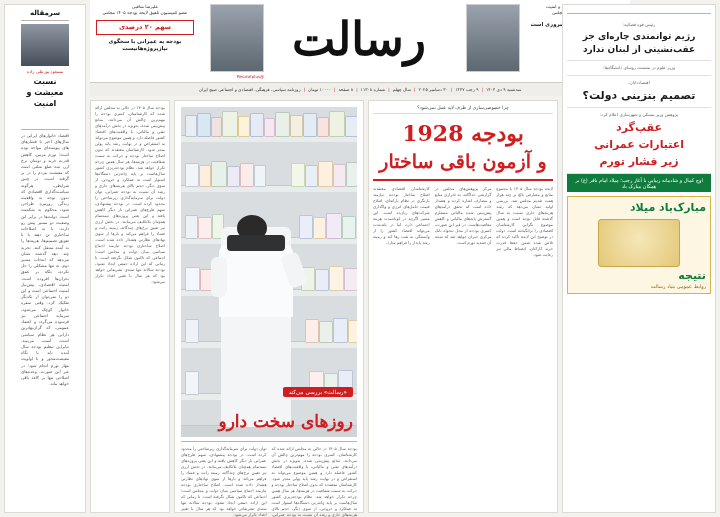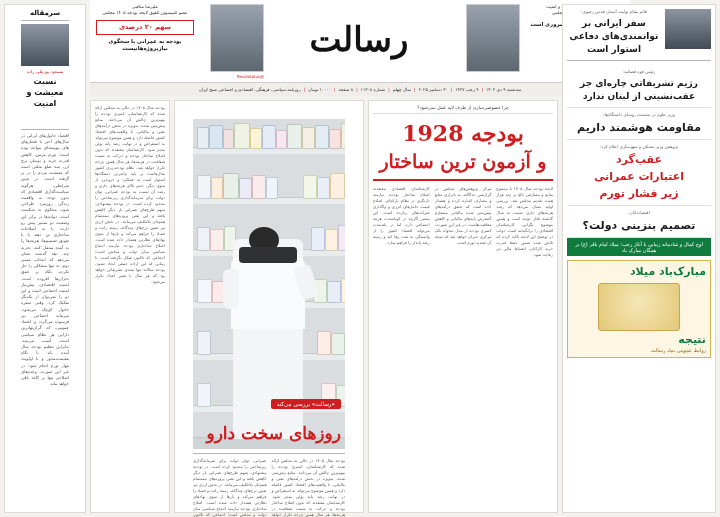--- a/index.html
+++ b/index.html
@@ -8,21 +8,21 @@
 
   
   .col{position:absolute;box-sizing:border-box;}
   .rule{background:#b9b4ad;height:1px;width:100%;}
   .tiny{font-size:4.2px;line-height:6.2px;color:#4a4a4a;text-align:justify;}
   .tiny2{font-size:4px;line-height:6px;color:#555;text-align:justify;}
 
   
   .masthead{position:absolute;left:90px;top:0;width:540px;height:96px;background:#ffffff;}
   .logo{position:absolute;right:176px;top:8px;width:190px;height:62px;color:#111;
-        font-family:"DejaVu Serif",serif;font-size:34px;font-weight:bold;letter-spacing:-1px;
+        font-family:"DejaVu Serif",serif;font-size:46px;font-weight:bold;letter-spacing:-1px;
         text-align:center;line-height:62px;margin-left:36px;}
   .mast-left{position:absolute;left:6px;top:4px;width:168px;height:74px;}
   .mast-right{position:absolute;right:4px;top:4px;width:160px;height:74px;}
   .mast-photo{width:52px;height:66px;background:linear-gradient(#9aa3ad,#5d6770);border:1px solid #cdcdcd;}
   .mast-head-txt{font-size:4.4px;line-height:6.4px;color:#333;text-align:center;}
   .mast-red-box{border:1px solid #cf1d20;color:#cf1d20;font-size:6.6px;font-weight:bold;
         text-align:center;padding:2px 3px;line-height:9px;}
   .mast-strip{position:absolute;left:0;right:0;bottom:0;height:13px;background:#efeeea;
         border-top:1px solid #cfccc6;font-size:4.3px;color:#333;line-height:13px;text-align:center;}
   .mast-strip .sep{color:#cf1d20;padding:0 3px;}
@@ -31,21 +31,21 @@
   .c1{left:4px;top:4px;width:82px;height:509px;background:#fff;border:1px solid #ddd9d3;padding:4px 16px;}
   .c1 h4{margin:0 0 3px;font-size:7px;color:#111;text-align:center;font-weight:bold;}
   .c1 .photo{width:100%;height:42px;background:linear-gradient(#8f98a2,#464f59);margin-bottom:3px;}
   .c1 .kicker{font-size:4.4px;color:#cf1d20;text-align:center;margin:2px 0;}
   .c1 .hl{font-size:8px;font-weight:bold;color:#111;text-align:center;line-height:11px;margin:2px 0 20px;}
 
   
   .c2{left:90px;top:100px;width:80px;height:413px;background:#fff;border:1px solid #ddd9d3;padding:4px;}
 
   
-  .c3{left:174px;top:100px;width:190px;height:413px;background:#fff;border:1px solid #ddd9d3;padding:18px;}
+  .c3{left:174px;top:100px;width:190px;height:413px;background:#fff;border:1px solid #ddd9d3;padding:6px;}
   .photo-main{position:relative;width:100%;height:330px;background:#d9dde0;overflow:hidden;}
   .shelf{position:absolute;left:0;right:0;background:#e9eced;border-top:1px solid #c3c8cb;}
   .box{position:absolute;border-radius:1px;}
   .pharm{position:absolute;left:18px;bottom:0;width:66px;height:190px;background:#f4f5f6;border-radius:6px 6px 0 0;}
   .pharm-head{position:absolute;left:18px;width:30px;height:26px;background:#2a2a2a;border-radius:50%;}
   .overlay-tag{position:absolute;right:4px;bottom:40px;background:#cf1d20;color:#fff;font-size:5.6px;
         padding:2px 6px;border-radius:2px;}
   .overlay-title{position:absolute;right:4px;bottom:6px;color:#cf1d20;font-size:17px;font-weight:bold;
         font-family:"DejaVu Serif",serif;}
 
@@ -198,60 +198,52 @@
       <div class="overlay-title">روزهای سخت دارو</div>
     </div>
     <div class="rule" style="margin:4px 0;"></div>
     <div class="tiny2" style="column-count:2;column-gap:5px;">بودجه سال ۱۴۰۵ در حالی به مجلس ارائه شده که کارشناسان، کسری بودجه را مهم‌ترین چالش آن می‌دانند. منابع پیش‌بینی شده، به‌ویژه در بخش درآمدهای نفتی و مالیاتی، با واقعیت‌های اقتصاد کشور فاصله دارد و همین موضوع می‌تواند به استقراض و در نهایت رشد پایه پولی منجر شود. کارشناسان معتقدند که بدون اصلاح ساختار بودجه و حرکت به سمت شفافیت در هزینه‌ها، هر سال همین چرخه تکرار خواهد شد. نظام بودجه‌ریزی کشور سال‌هاست بر پایه چانه‌زنی دستگاه‌ها استوار است نه عملکرد و خروجی. از سوی دیگر، حجم بالای هزینه‌های جاری و رشد آن نسبت به بودجه عمرانی، توان دولت برای سرمایه‌گذاری زیرساختی را محدود کرده است. در بودجه پیشنهادی، سهم طرح‌های عمرانی بار دیگر کاهش یافته و این یعنی پروژه‌های نیمه‌تمام همچنان بلاتکلیف می‌مانند. در بخش ارزی نیز تعیین نرخ‌های چندگانه، زمینه رانت و فساد را فراهم می‌کند و بارها از سوی نهادهای نظارتی هشدار داده شده است. اصلاح ساختاری بودجه نیازمند اجماع سیاسی میان دولت و مجلس است؛ اجماعی که تاکنون شکل نگرفته است. تا زمانی که این اراده جمعی ایجاد نشود، بودجه سالانه تنها سندی تشریفاتی خواهد بود که هر سال با تغییر اعداد تکرار می‌شود.</div>
   </div>
 
   <div class="col c4">
     <div class="lead-kicker">چرا خصوصی‌سازی از طرف لایه عمل نمی‌شود؟</div>
     <div class="lead-title">
       <span>بودجه 1928</span>
-      <span class="l2">و آزمون ترین ساختار</span>
+      <span class="l2">و آزمون باقی ساختار</span>
     </div>
     <div class="lead-rule"></div>
     <div style="display:flex;gap:5px;">
       <div class="tiny2" style="flex:1;">لایحه بودجه سال ۱۴۰۵ با مجموع منابع و مصارفی بالغ بر چند هزار همت تقدیم مجلس شد. بررسی اولیه نشان می‌دهد که رشد هزینه‌های جاری نسبت به سال گذشته قابل توجه است و همین موضوع نگرانی کارشناسان اقتصادی را برانگیخته است. دولت در توضیح این لایحه تأکید کرده که تلاش شده ضمن حفظ قدرت خرید کارکنان، انضباط مالی نیز رعایت شود.</div>
       <div class="tiny2" style="flex:1;">مرکز پژوهش‌های مجلس در گزارشی جداگانه، به ناترازی منابع و مصارف اشاره کرده و هشدار داده است که تحقق درآمدهای پیش‌بینی شده مالیاتی مستلزم گسترش پایه‌های مالیاتی و کاهش معافیت‌هاست. در غیر این صورت، کسری بودجه از محل تنخواه بانک مرکزی جبران خواهد شد که نتیجه آن تشدید تورم است.</div>
       <div class="tiny2" style="flex:1;">کارشناسان اقتصادی معتقدند اصلاح ساختار بودجه نیازمند بازنگری در نظام یارانه‌ای، اصلاح قیمت حامل‌های انرژی و واگذاری شرکت‌های زیان‌ده است. این مسیر اگرچه در کوتاه‌مدت هزینه اجتماعی دارد، اما در بلندمدت می‌تواند اقتصاد کشور را از وابستگی به نفت رها کند و زمینه رشد پایدار را فراهم سازد.</div>
     </div>
   </div>
 
   <div class="col c5">
-    <div style="display:flex;gap:4px;align-items:flex-start;">
-      <div style="width:46px;height:40px;background:linear-gradient(#8d96a0,#424b55);"></div>
-      <div style="flex:1;">
-        <div class="rail-kicker">قائم مقام تولیت آستان قدس رضوی:</div>
-        <div class="rail-title sm dark">سفر ایرانی بر توانمندی‌های دفاعی استوار است</div>
-      </div>
-    </div>
     <div class="rule" style="margin:4px 0;"></div>
 
     <div class="rail-item">
       <div class="rail-kicker">رئیس قوه قضائیه:</div>
-      <div class="rail-title dark sm">رژیم تشریفاتی چاره‌ای جز عقب‌نشینی از لبنان ندارد</div>
+      <div class="rail-title dark sm">رژیم توانمندی چاره‌ای جز عقب‌نشینی از لبنان ندارد</div>
     </div>
 
     <div class="rail-item">
       <div class="rail-kicker">وزیر علوم در نشست روسای دانشگاه‌ها:</div>
-      <div class="rail-title dark">مقاومت هوشمند داریم</div>
+    </div>
+
+    <div class="rail-item">
+      <div class="rail-kicker">اقتصاددانان:</div>
+      <div class="rail-title dark">تصمیم بنزینی دولت؟</div>
     </div>
 
     <div class="rail-item">
       <div class="rail-kicker">پژوهش وزیر مسکن و شهرسازی اعلام کرد:</div>
       <div class="rail-title">عقب‌گرد</div>
       <div class="rail-title">اعتبارات عمرانی</div>
       <div class="rail-title">زیر فشار تورم</div>
-    </div>
-
-    <div class="rail-item">
-      <div class="rail-kicker">اقتصاددانان:</div>
-      <div class="rail-title dark">تصمیم بنزینی دولت؟</div>
     </div>
 
 
     <div class="rail-green">اوج کمال و شادمانه زیبایی با آغاز رجب؛ میلاد امام باقر (ع) بر همگان مبارک باد</div>
 
     <div class="ad">
       <div class="ad-title">مبارک‌باد میلاد</div>
       <div class="ad-art"></div>
       <div class="ad-title">نتیجه</div>
       <div class="ad-sub">روابط عمومی بنیاد رسالت</div>

